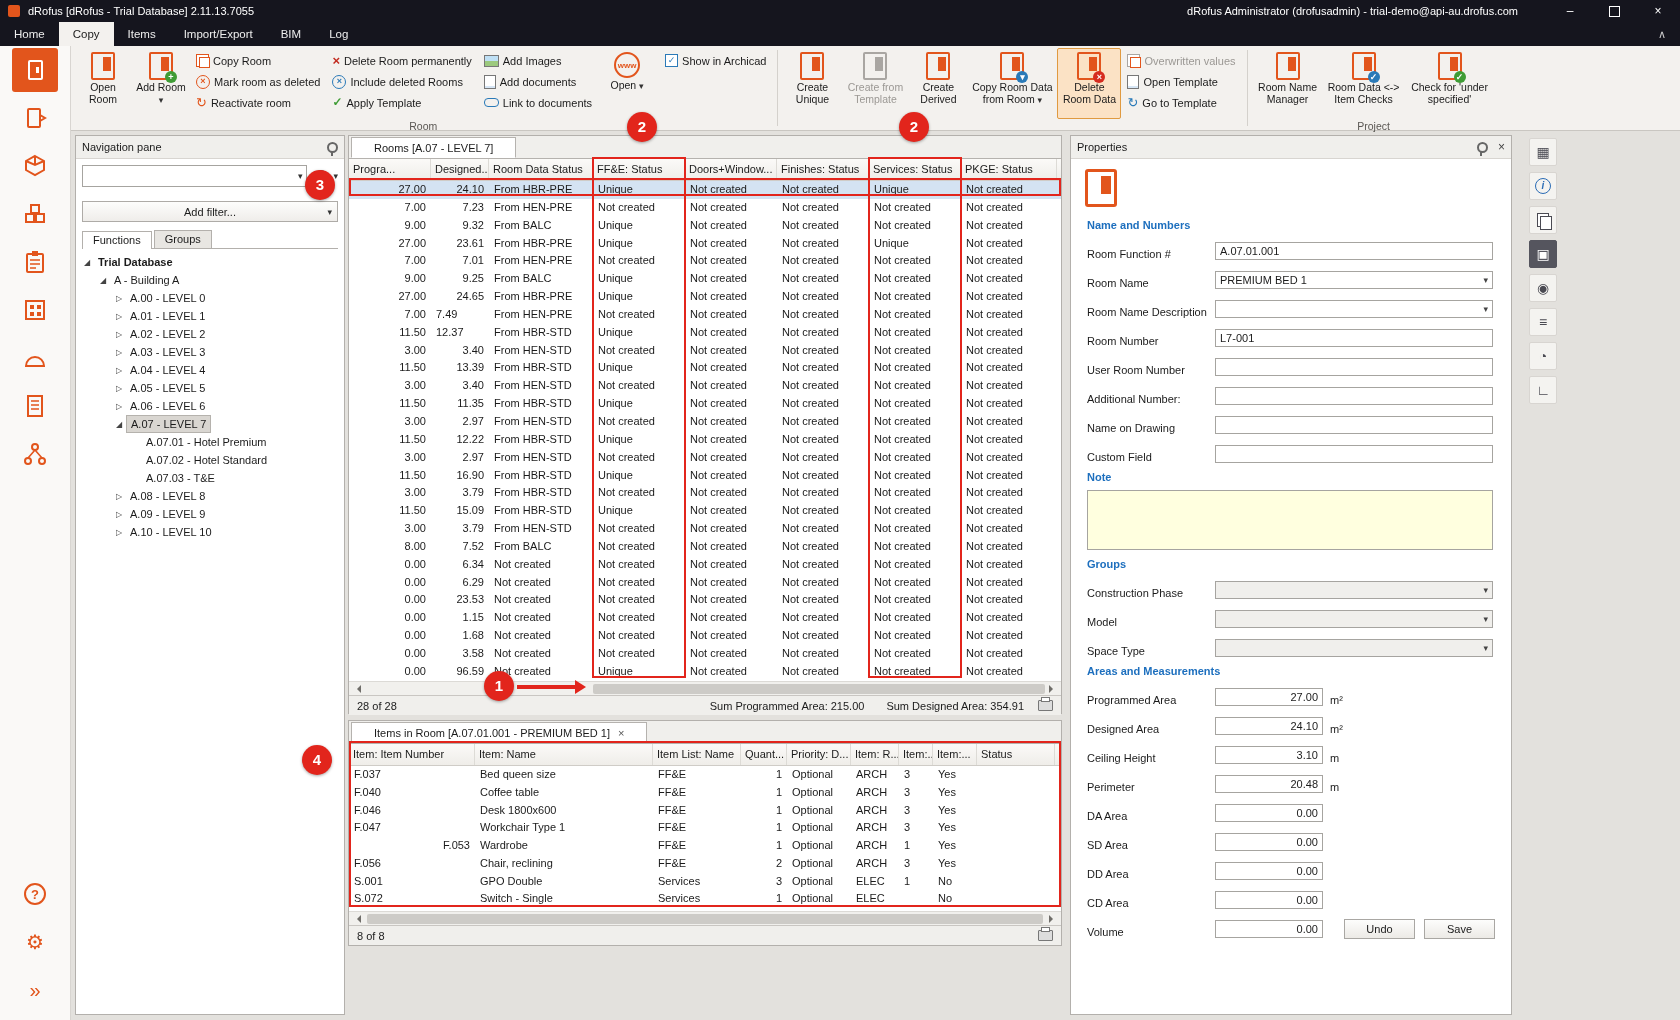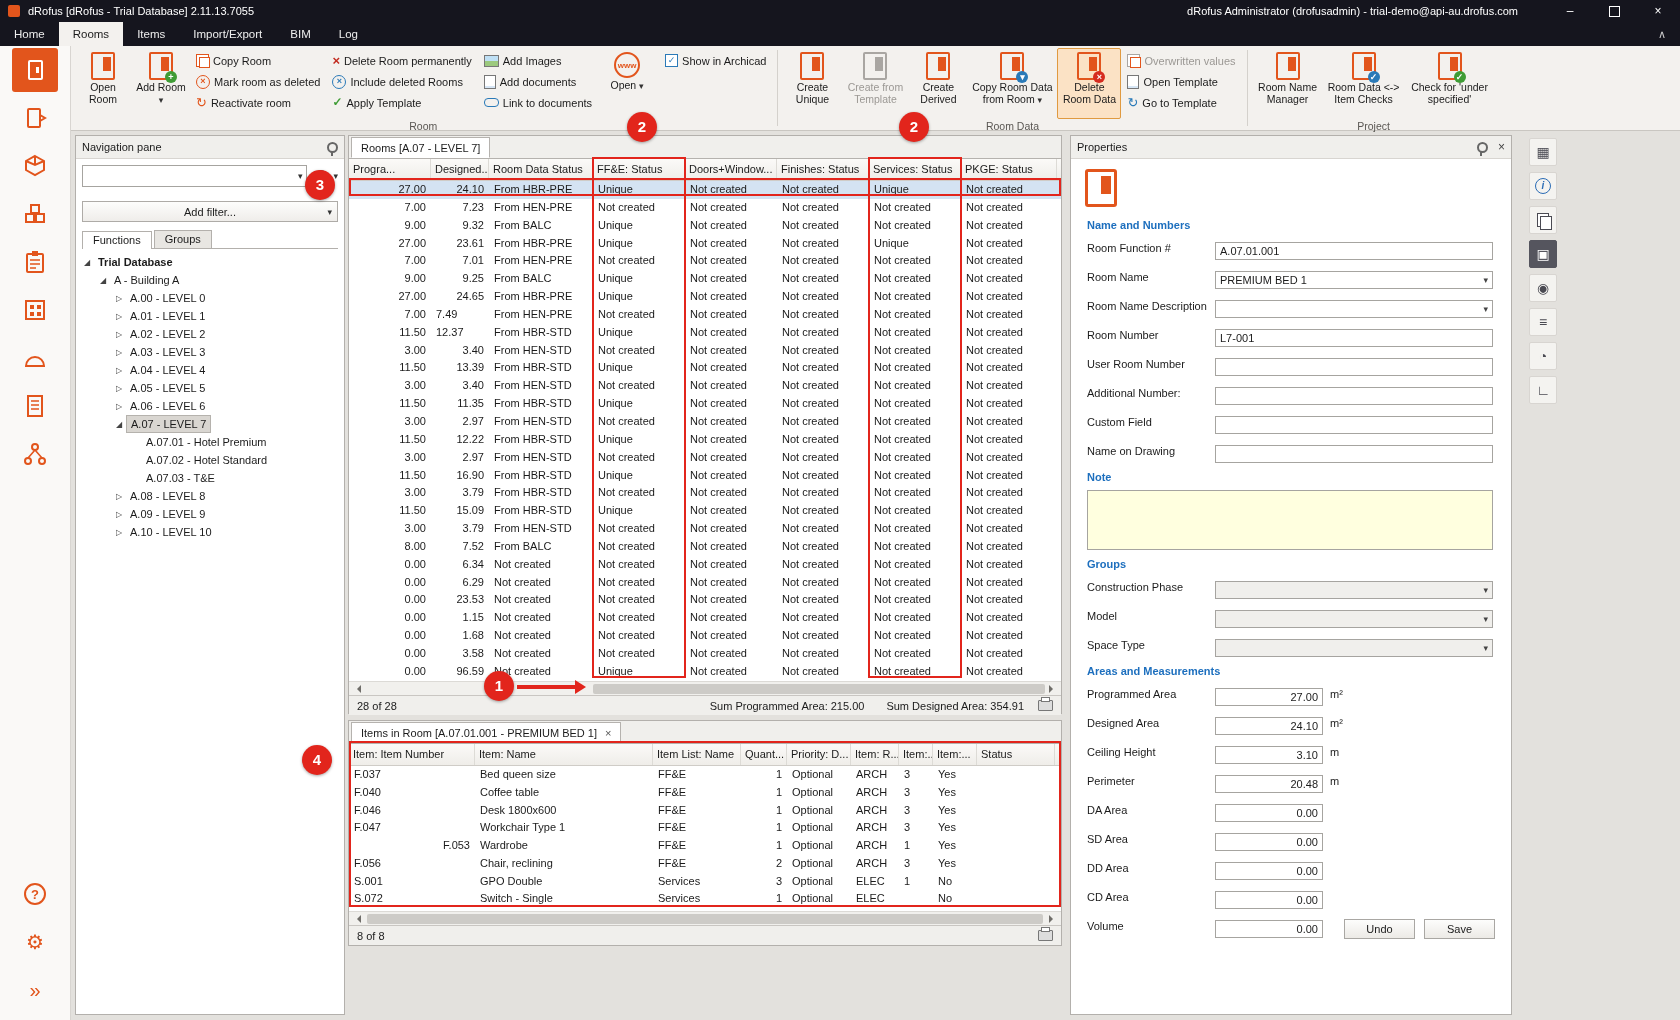--- a/index.html
+++ b/index.html
@@ -84,21 +84,21 @@
   .tree{margin-top:4px;}
   .tree-row{display:flex;align-items:center;height:18px;white-space:nowrap;}
   .tree-arrow{width:14px;font-size:8px;color:#444;text-align:center;flex:none;}
   .tree-label{padding:0 4px;line-height:16px;}
   .tree-row.selected .tree-label{background:#d9d6d1;border:1px solid #b5b2ad;}
 
   
   #roomspanel{left:348px;top:135px;width:714px;height:579px;}
   #itemspanel{left:348px;top:720px;width:714px;height:226px;}
   .tabstrip{height:22px;background:#f0efec;border-bottom:1px solid #b5b2ae;display:flex;align-items:flex-end;}
-  .doctab{background:#fff;border:1px solid #b5b2ae;border-bottom:1px solid #fff;height:21px;line-height:20px;padding:0 9px;margin-left:2px;font-size:11px;display:flex;align-items:center;box-sizing:border-box;}
+  .doctab{background:#fff;border:1px solid #b5b2ae;border-bottom:1px solid #fff;height:21px;line-height:20px;padding:0 22px;margin-left:2px;font-size:11px;display:flex;align-items:center;box-sizing:border-box;}
   .doctab .tab-x{margin-left:8px;color:#555;font-size:11px;}
   .grid-head{height:21px;display:flex;background:linear-gradient(#fbfaf8,#efede9);border-bottom:1px solid #cfccc7;}
   .gh{box-sizing:border-box;padding:0 4px;line-height:20px;border-right:1px solid #dddbd6;font-size:11px;white-space:nowrap;overflow:hidden;flex:none;}
   .grid-body{overflow:hidden;}
   .gr{display:flex;}
   #roomspanel .gr{height:17.85px;}
   #itemspanel .gr{height:17.75px;}
   .gc{box-sizing:border-box;padding:0 5px;font-size:11px;white-space:nowrap;overflow:hidden;flex:none;}
   #roomspanel .gc{line-height:17.85px;}
   #itemspanel .gc{line-height:17.75px;}
@@ -114,21 +114,21 @@
 
   
   #propspanel{left:1070px;top:135px;width:442px;height:880px;}
   .props-title{display:flex;padding:8px 14px 2px 14px;}
   .props-title .door-big{width:26px;height:32px;border:3px solid #e2551c;border-radius:3px;position:relative;flex:none;margin-right:12px;margin-top:2px;}
   .props-title .door-big::after{content:'';position:absolute;right:3px;top:4px;width:10px;height:18px;background:#e2551c;}
   .pt-name{font-size:13px;font-weight:bold;margin-bottom:2px;}
   .pt-sub{font-style:italic;font-size:10.5px;line-height:13px;color:#222;}
   .props-body{padding:2px 18px 0 16px;}
   .sect{color:#1d6fbe;font-weight:bold;font-size:11px;margin:8px 0 7px 0;}
-  .prop-row{display:flex;align-items:flex-start;margin-bottom:5px;margin-top:11px;}
+  .prop-row{display:flex;align-items:flex-end;margin-bottom:5px;margin-top:11px;}
   .prop-label{width:128px;flex:none;font-size:11px;}
   .prop-input{flex:1;height:18px;border:1px solid #a6a4a0;background:#fff;display:flex;align-items:center;padding:0 4px;box-sizing:border-box;}
   .prop-input.narrow{flex:none;width:108px;}
   .prop-input.disabled{background:#f0efec;}
   .prop-value{flex:1;font-size:11px;white-space:nowrap;overflow:hidden;}
   .dd-arrow{font-size:9px;color:#444;margin-left:3px;}
   .unit{margin-left:7px;font-size:11px;}
   .note-box{height:58px;border:1px solid #a6a4a0;background:#ffffdf;margin-bottom:4px;}
   .prop-buttons{position:absolute;right:16px;top:783px;display:flex;gap:9px;}
   .btn{width:71px;height:20px;border:1px solid #a9a7a3;background:linear-gradient(#fdfdfc,#eceae6);font-size:11px;text-align:center;line-height:18px;box-sizing:border-box;}
@@ -159,21 +159,21 @@
     <span class="user">dRofus Administrator (drofusadmin) - trial-demo@api-au.drofus.com</span>
     <span class="winbtn">–</span>
     <span class="winbtn">
         <span class="maxbox"></span>
       </span>
     <span class="winbtn">×</span>
   </div>
 
   <div id="menubar" class="abs">
     <div class="mtab">Home</div>
-    <div class="mtab active">Rooms</div>
+    <div class="mtab active">Copy</div>
     <div class="mtab">Items</div>
     <div class="mtab">Import/Export</div>
     <div class="mtab">BIM</div>
     <div class="mtab">Log</div>
     <div id="ribbon-collapse">∧</div>
   </div>
 
   <div id="ribbon" class="abs">
     <div class="rgroup">
       <div class="rg-content">
@@ -280,21 +280,20 @@
           <div class="smallbtn">
               <span class="ic ic-doc"></span>
               <span>Open Template</span>
             </div>
           <div class="smallbtn">
               <span class="ic ic-rotate" style="color:#2a7ab8">↻</span>
               <span>Go to Template</span>
             </div>
         </div>
       </div>
-      <div class="rg-label">Room Data</div>
     </div>
     <div class="vsep"></div>
     <div class="rgroup">
       <div class="rg-content">
         <div class="bigbtn" style="width:64px">
           <span class="door-ico"></span>
           <span class="lbl">Room Name Manager</span>
         </div>
         <div class="bigbtn" style="width:76px">
           <span class="door-ico" style="position:relative">
@@ -954,27 +953,27 @@
               <span class="prop-value"></span>
             </span>
           </div>
           <div class="prop-row">
             <span class="prop-label">Additional Number:</span>
             <span class="prop-input">
               <span class="prop-value"></span>
             </span>
           </div>
           <div class="prop-row">
-            <span class="prop-label">Custom Field</span>
+            <span class="prop-label">Name on Drawing</span>
             <span class="prop-input">
               <span class="prop-value"></span>
             </span>
           </div>
           <div class="prop-row">
-            <span class="prop-label">Name on Drawing</span>
+            <span class="prop-label">Custom Field</span>
             <span class="prop-input">
               <span class="prop-value"></span>
             </span>
           </div>
         </div>
       <div class="sect">Note</div>
       <div class="note-box"></div>
       <div class="sect">Groups</div>
       <div id="group-fields">
           <div class="prop-row">

